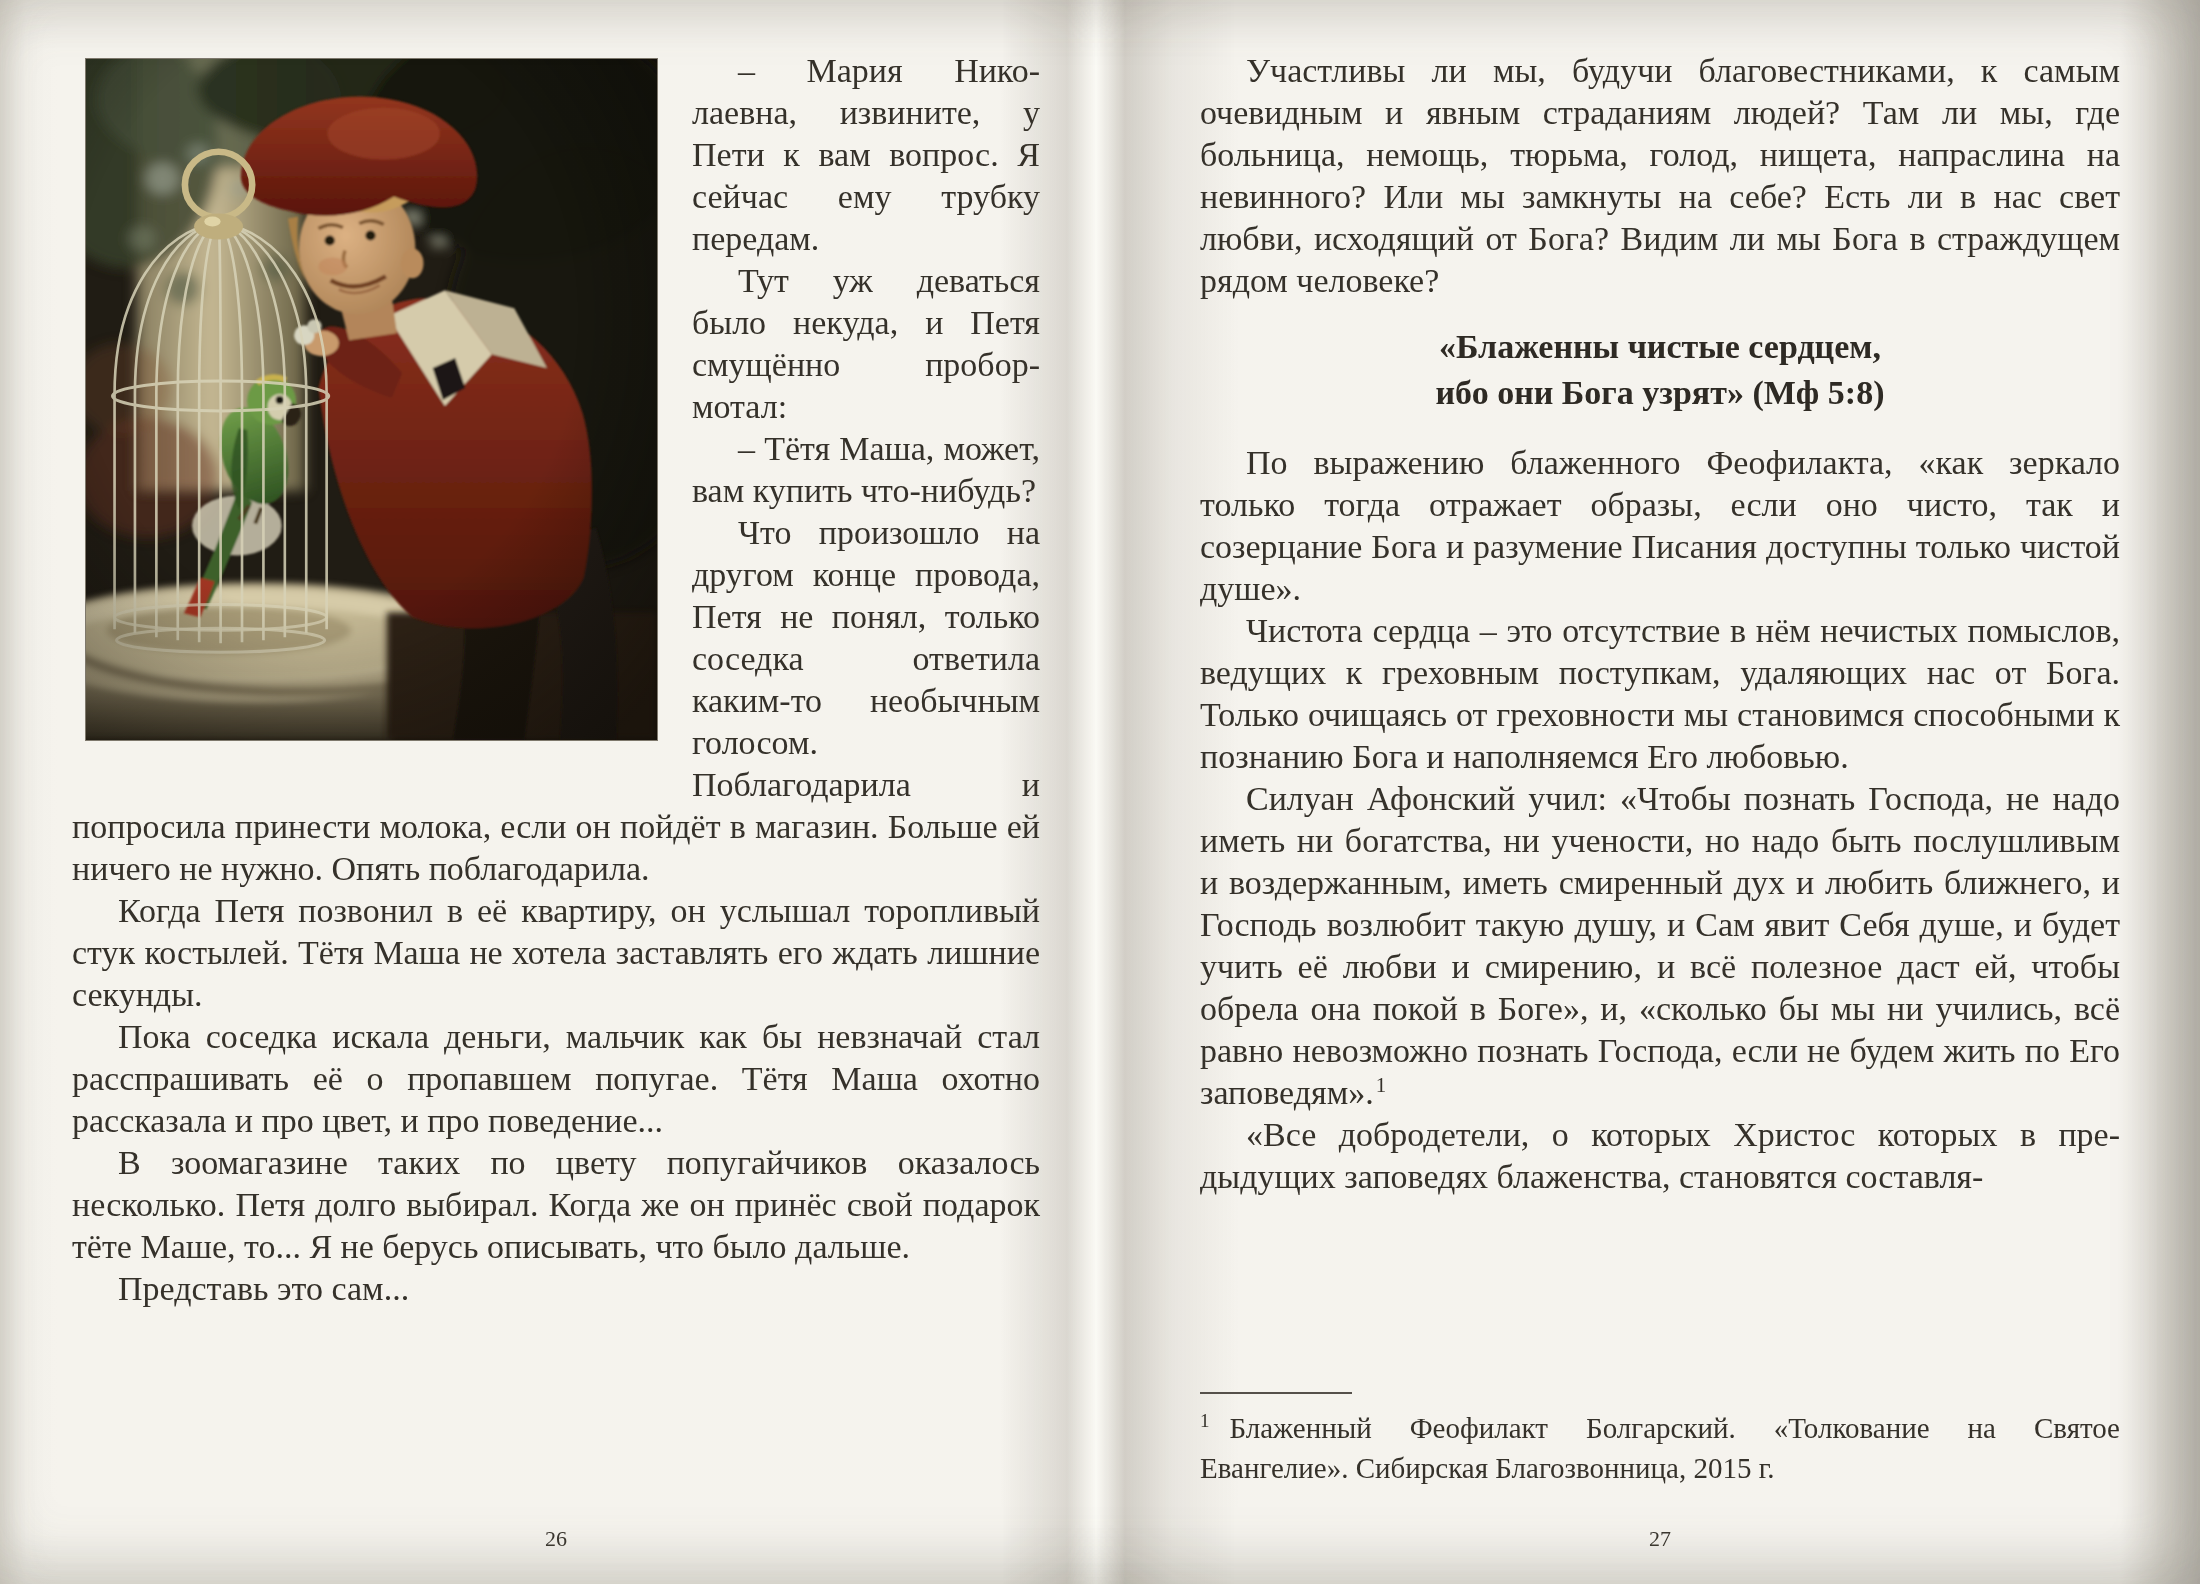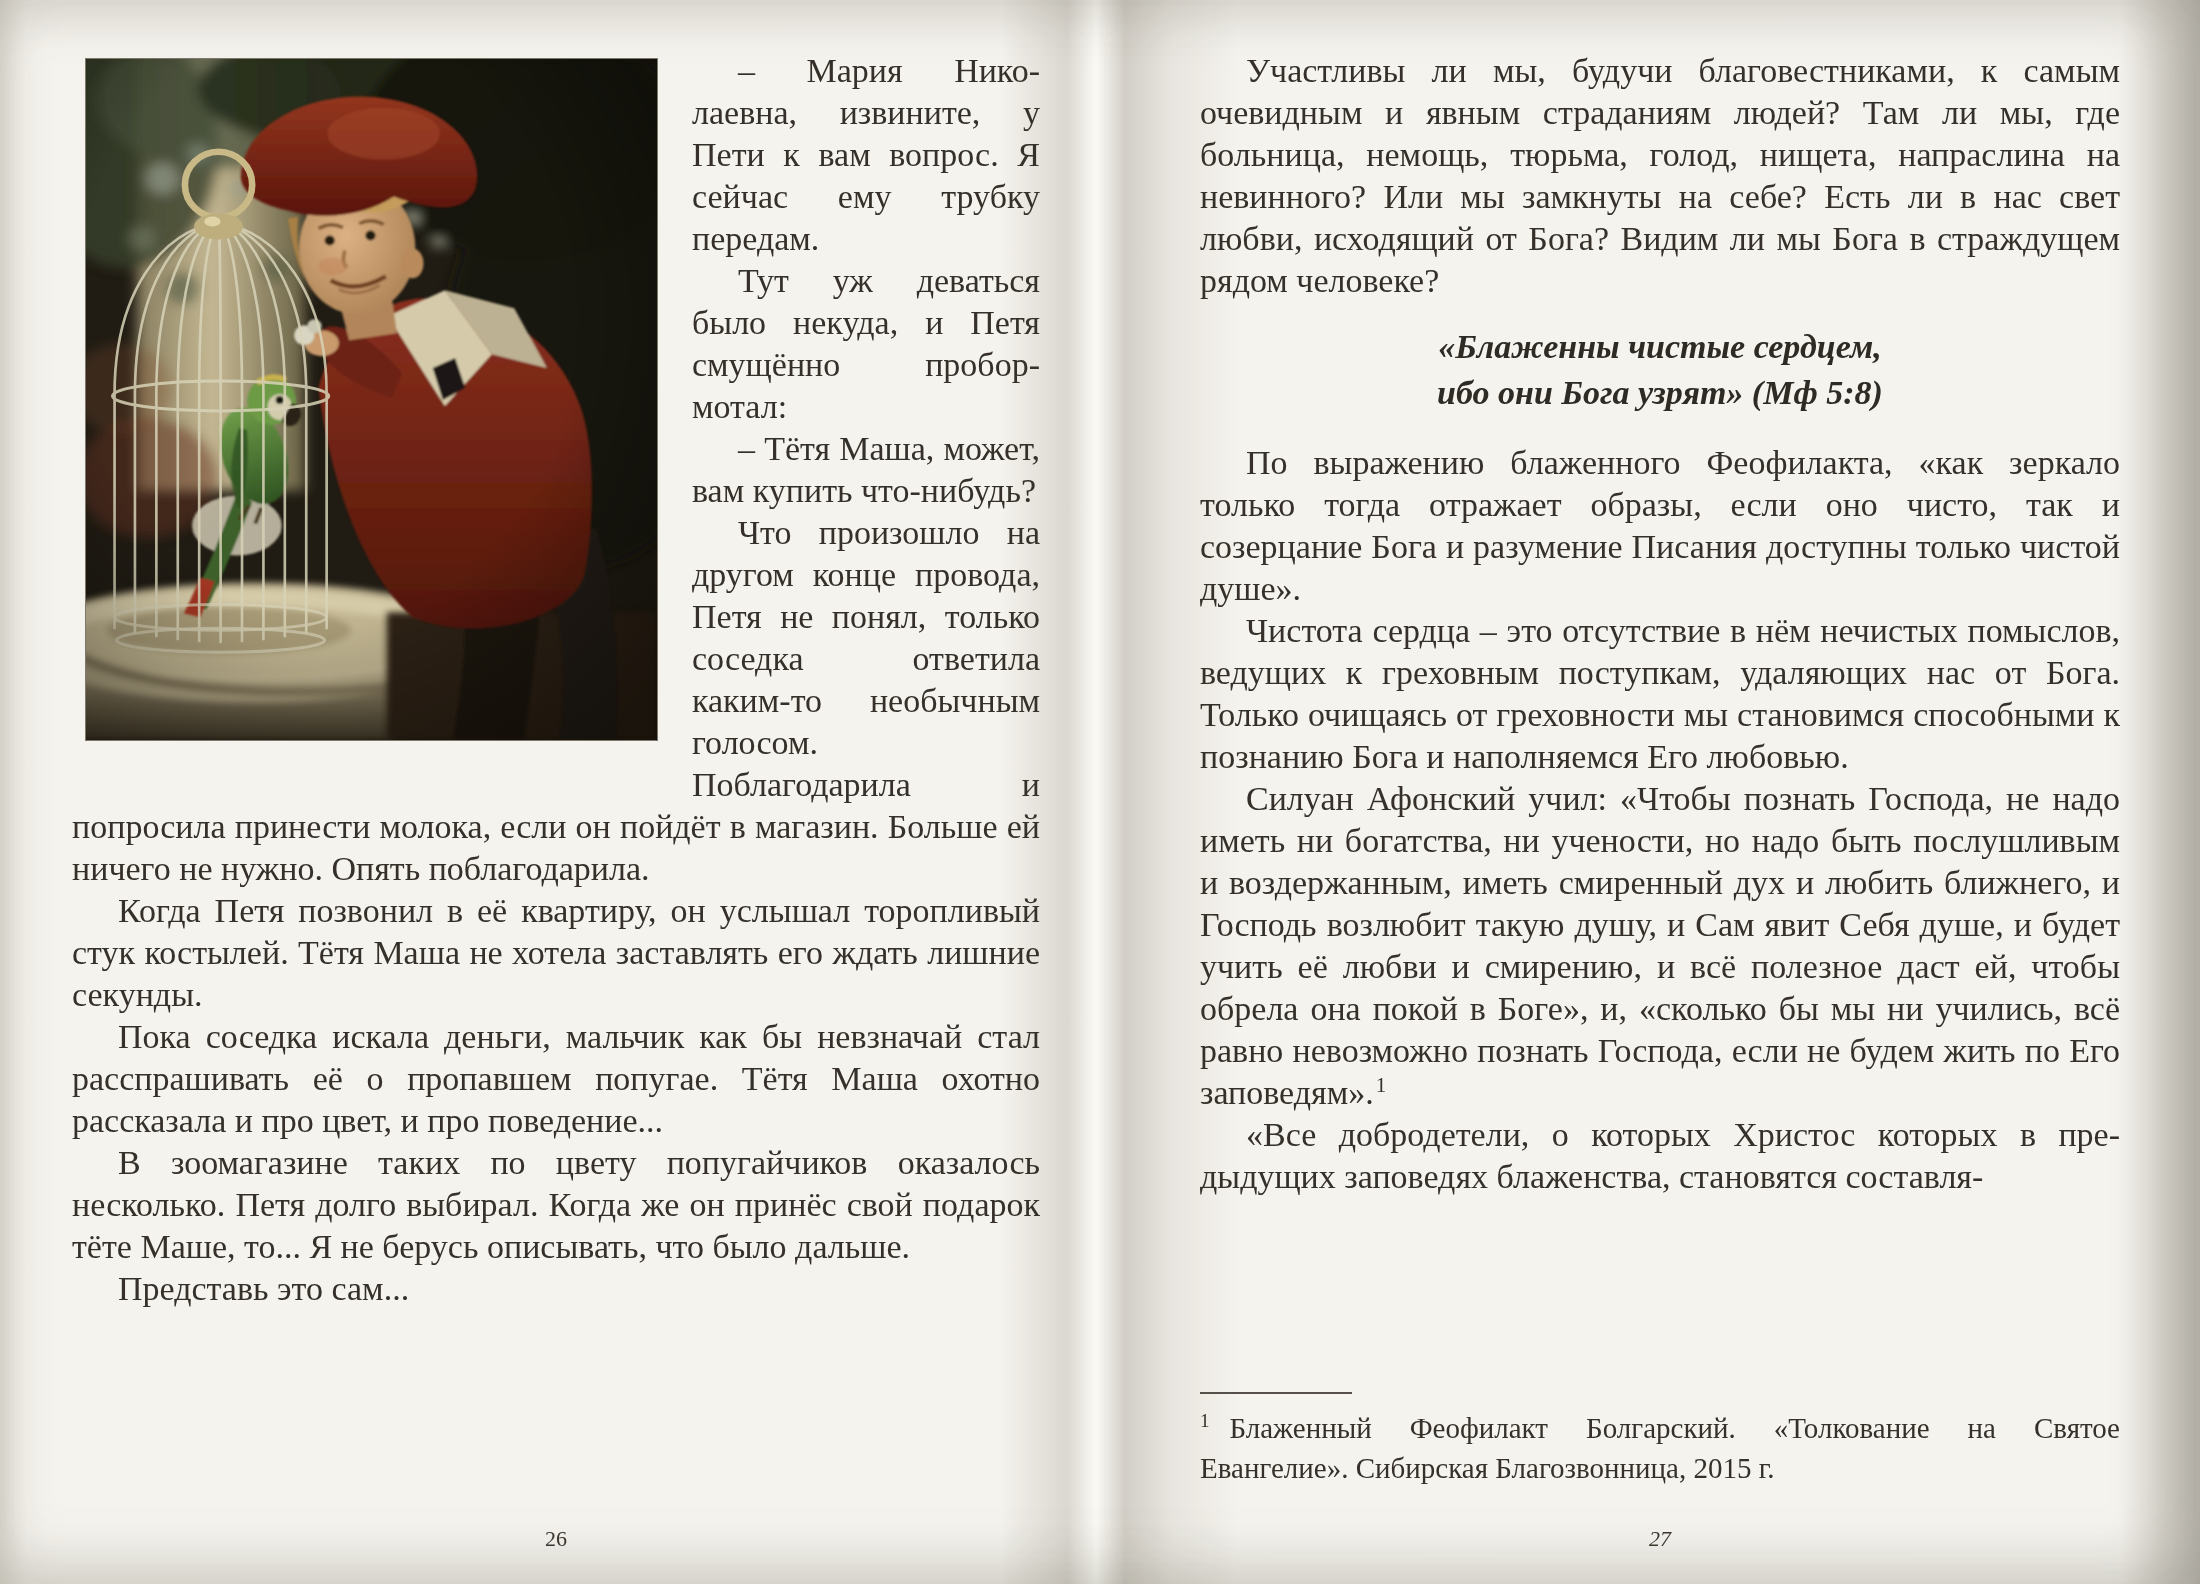--- a/index.html
+++ b/index.html
@@ -27,30 +27,30 @@
     margin:0;font-size:34px;line-height:42px;text-align:justify;text-indent:46px;
     hyphens:manual;-webkit-hyphens:manual;
   }
   figure.illustration{
     float:left;width:573px;height:683px;margin:8px 34px 24px 13px;padding:0;
     border:1px solid #7e786c;box-sizing:border-box;background:#201c14;
   }
   figure.illustration svg{display:block;width:100%;height:100%;}
   .heading{
     margin:22px 0 26px;font-size:34px;line-height:46px;font-weight:bold;
-    text-align:center;text-indent:0;color:#2e2a24;font-style:italic;
+    text-align:center;text-indent:0;color:#2e2a24;
   }
   .fn-ref{font-size:21px;vertical-align:super;line-height:0;margin-left:2px;}
   .footnote{position:absolute;left:92px;top:1392px;width:920px;}
   .fn-rule{width:152px;height:0;border-top:2px solid #55504a;margin:0 0 14px 0;}
   .fn-text{margin:0;font-size:29px;line-height:40px;text-align:justify;}
   .fn-text sup{font-size:19px;vertical-align:super;line-height:0;margin-right:20px;}
   .page-number{position:absolute;bottom:32px;font-size:22px;text-align:center;color:#3a362f;}
   .page-left  .page-number{left:72px;width:968px;}
-  .page-right .page-number{left:92px;width:920px;font-style:italic;}
+  .page-right .page-number{left:92px;width:920px;}
 </style>
 </head>
 <body>
 
 <div class="spread">
 
   <div class="page page-left">
     <div class="textblock">
 
       <figure class="illustration">

